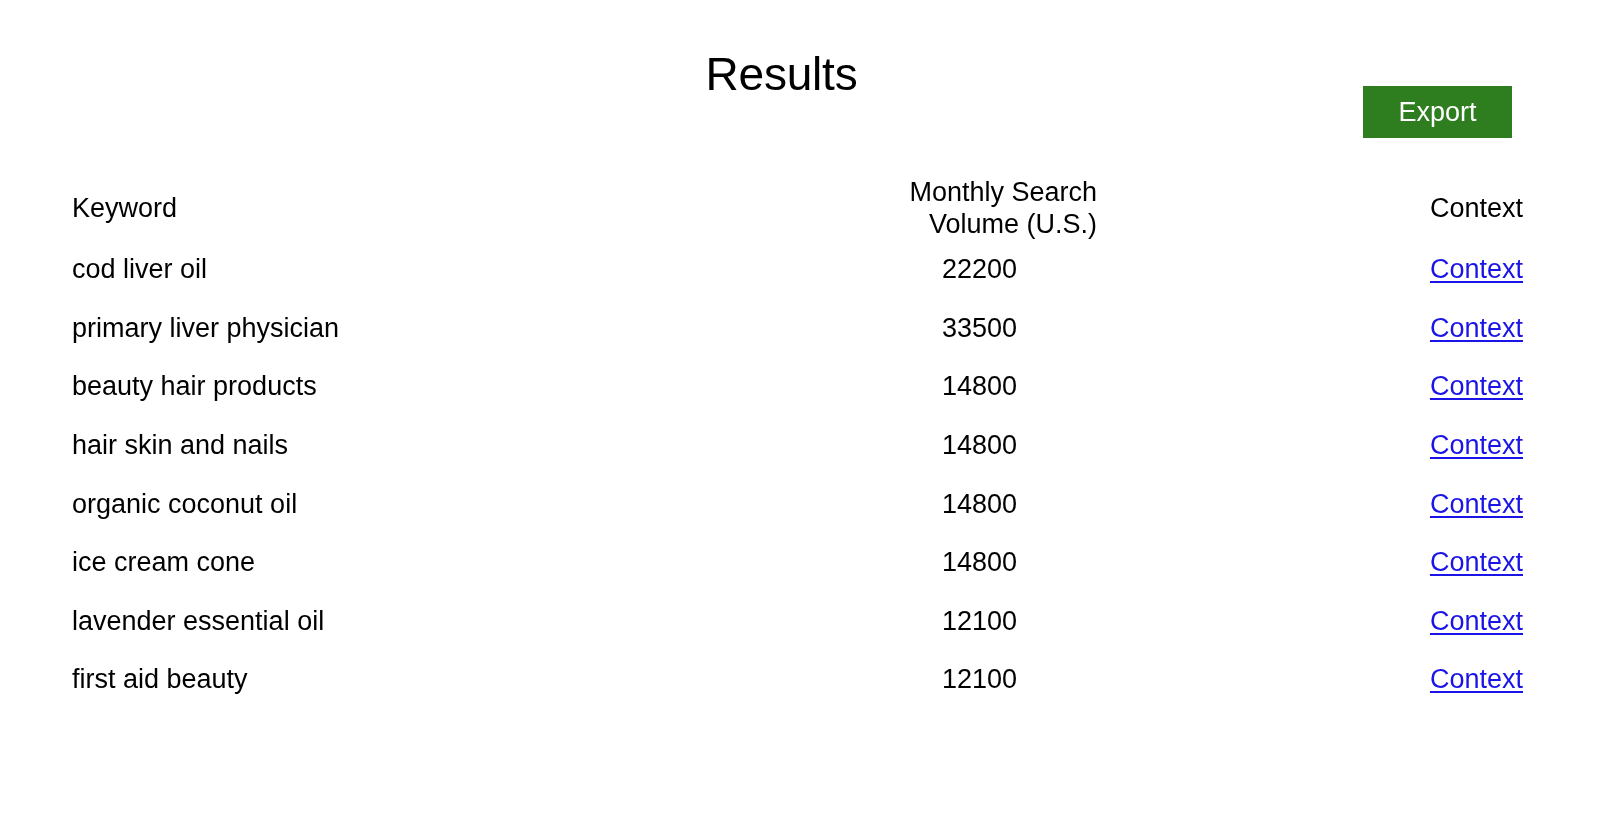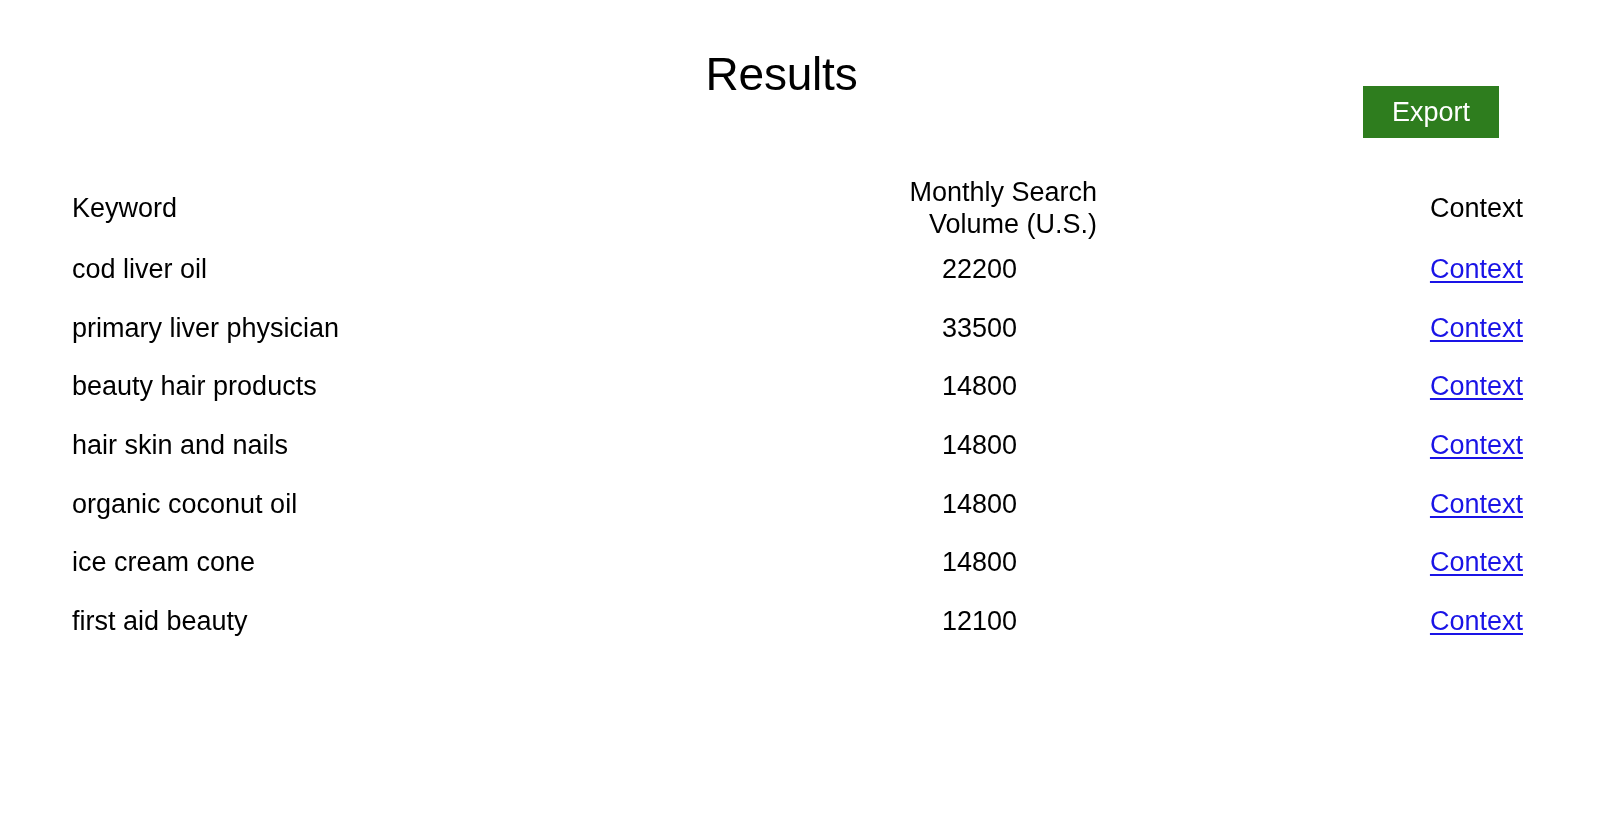--- a/index.html
+++ b/index.html
@@ -34,21 +34,21 @@
     line-height: 62px;
     letter-spacing: -0.2px;
     color: #000000;
   }
 
   
   .export-button {
     position: absolute;
     left: 1363px;
     top: 86px;
-    width: 136px;
+    width: 149px;
     height: 52px;
     background: #2E7D1E;
     color: #ffffff;
     border: 0;
     border-radius: 0;
     font-family: "Liberation Sans", sans-serif;
     font-size: 27px;
     font-weight: 400;
     line-height: 52px;
     text-align: center;
@@ -145,20 +145,25 @@
           <td class="cell-keyword">organic coconut oil</td>
           <td class="cell-volume">14800</td>
           <td class="cell-context"><a class="context-link">Context</a></td>
         </tr>
         <tr>
           <td class="cell-keyword">ice cream cone</td>
           <td class="cell-volume">14800</td>
           <td class="cell-context"><a class="context-link">Context</a></td>
         </tr>
         <tr>
+          <td class="cell-keyword">lavender essential oil</td>
+          <td class="cell-volume">12100</td>
+          <td class="cell-context"><a class="context-link">Context</a></td>
+        </tr>
+        <tr>
           <td class="cell-keyword">first aid beauty</td>
           <td class="cell-volume">12100</td>
           <td class="cell-context"><a class="context-link">Context</a></td>
         </tr>
       </tbody>
   </table>
 
 </div>
 
 </body></html>

